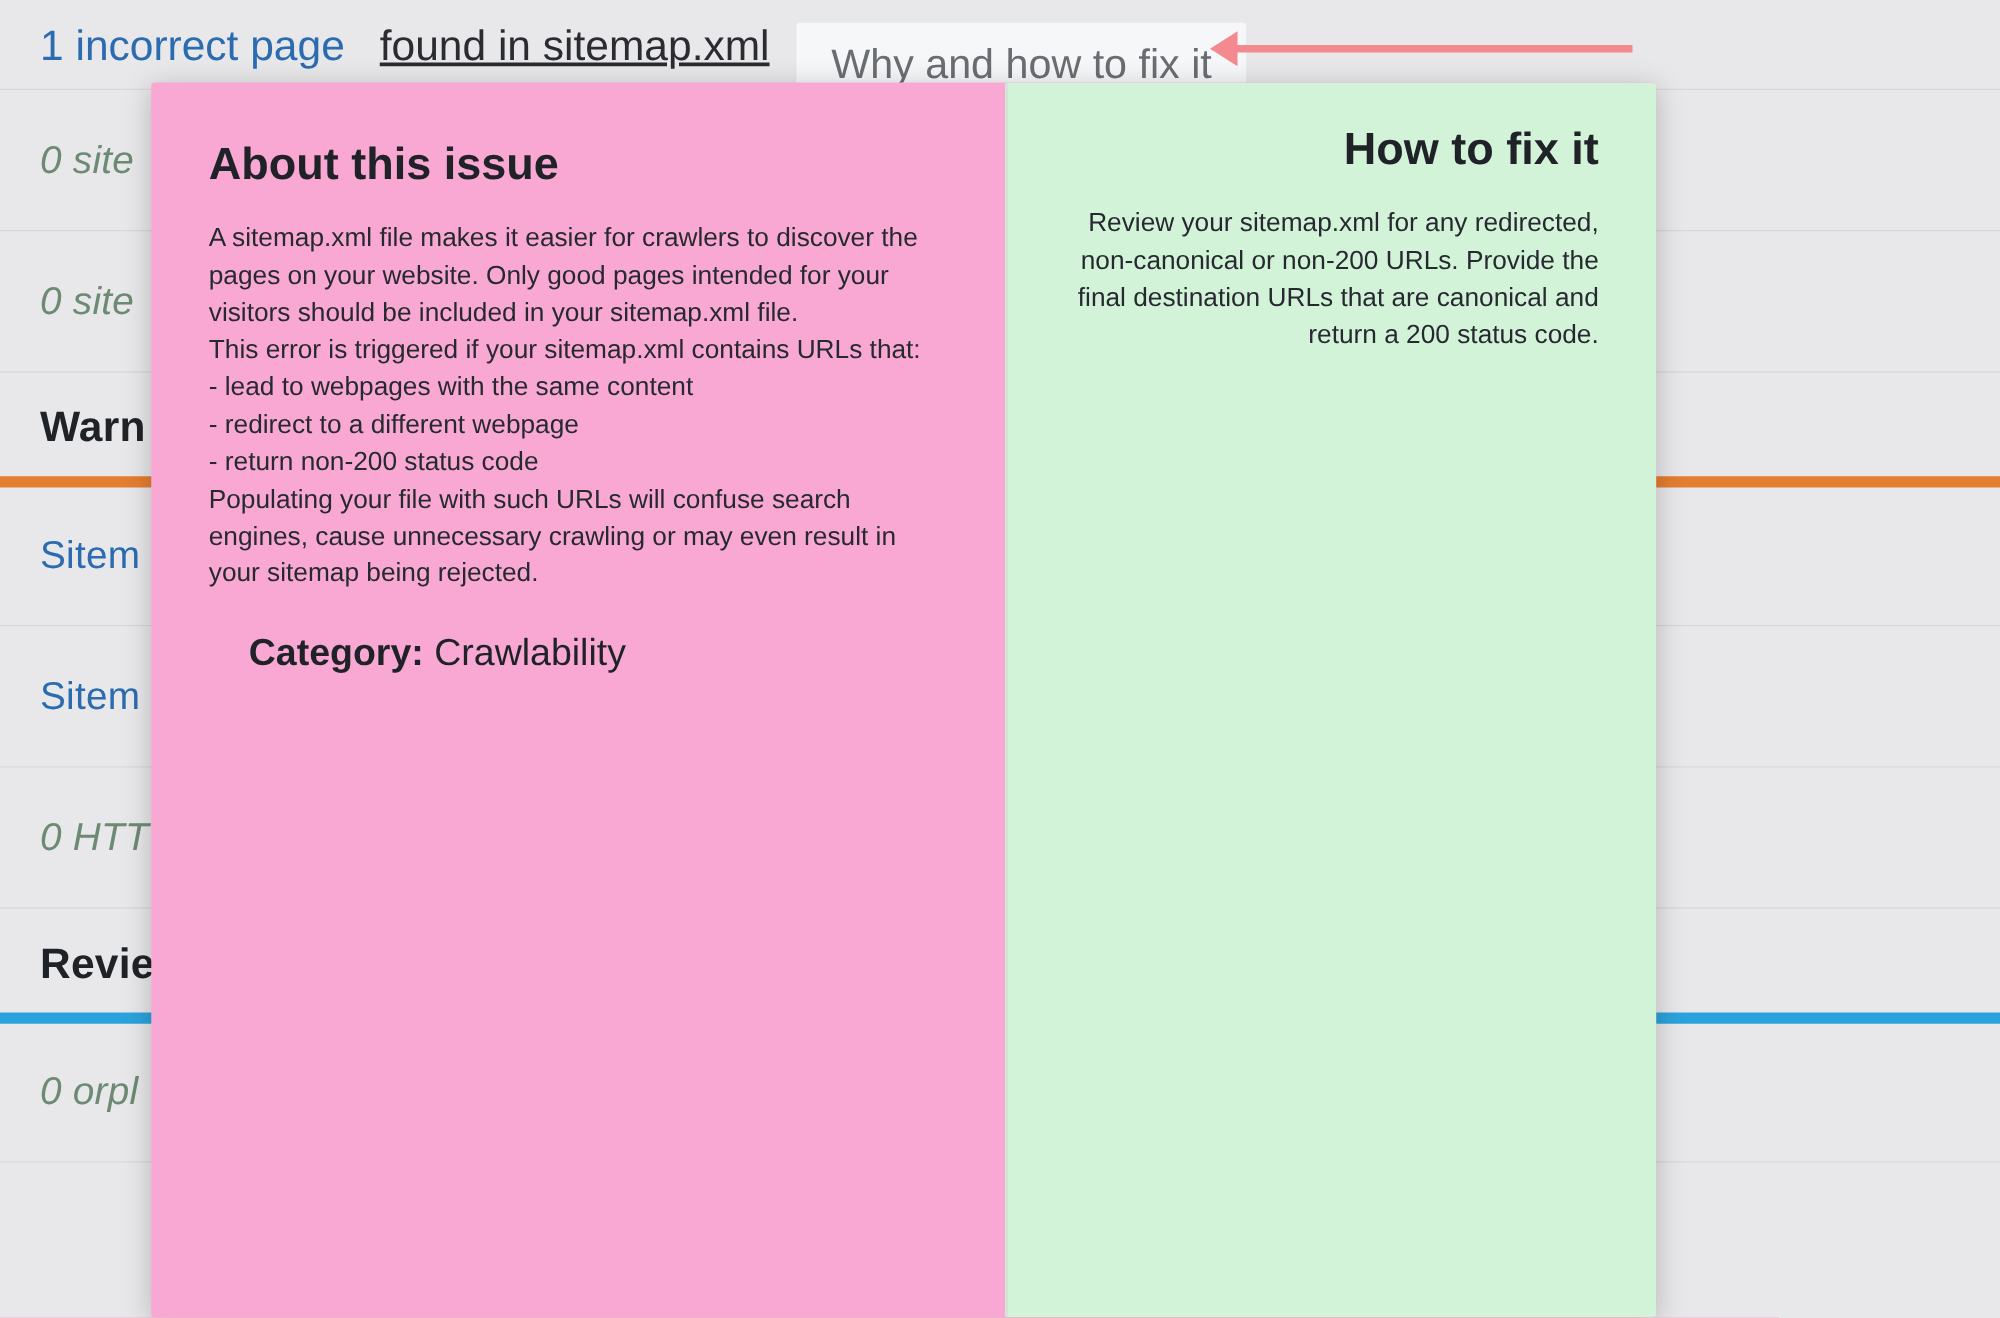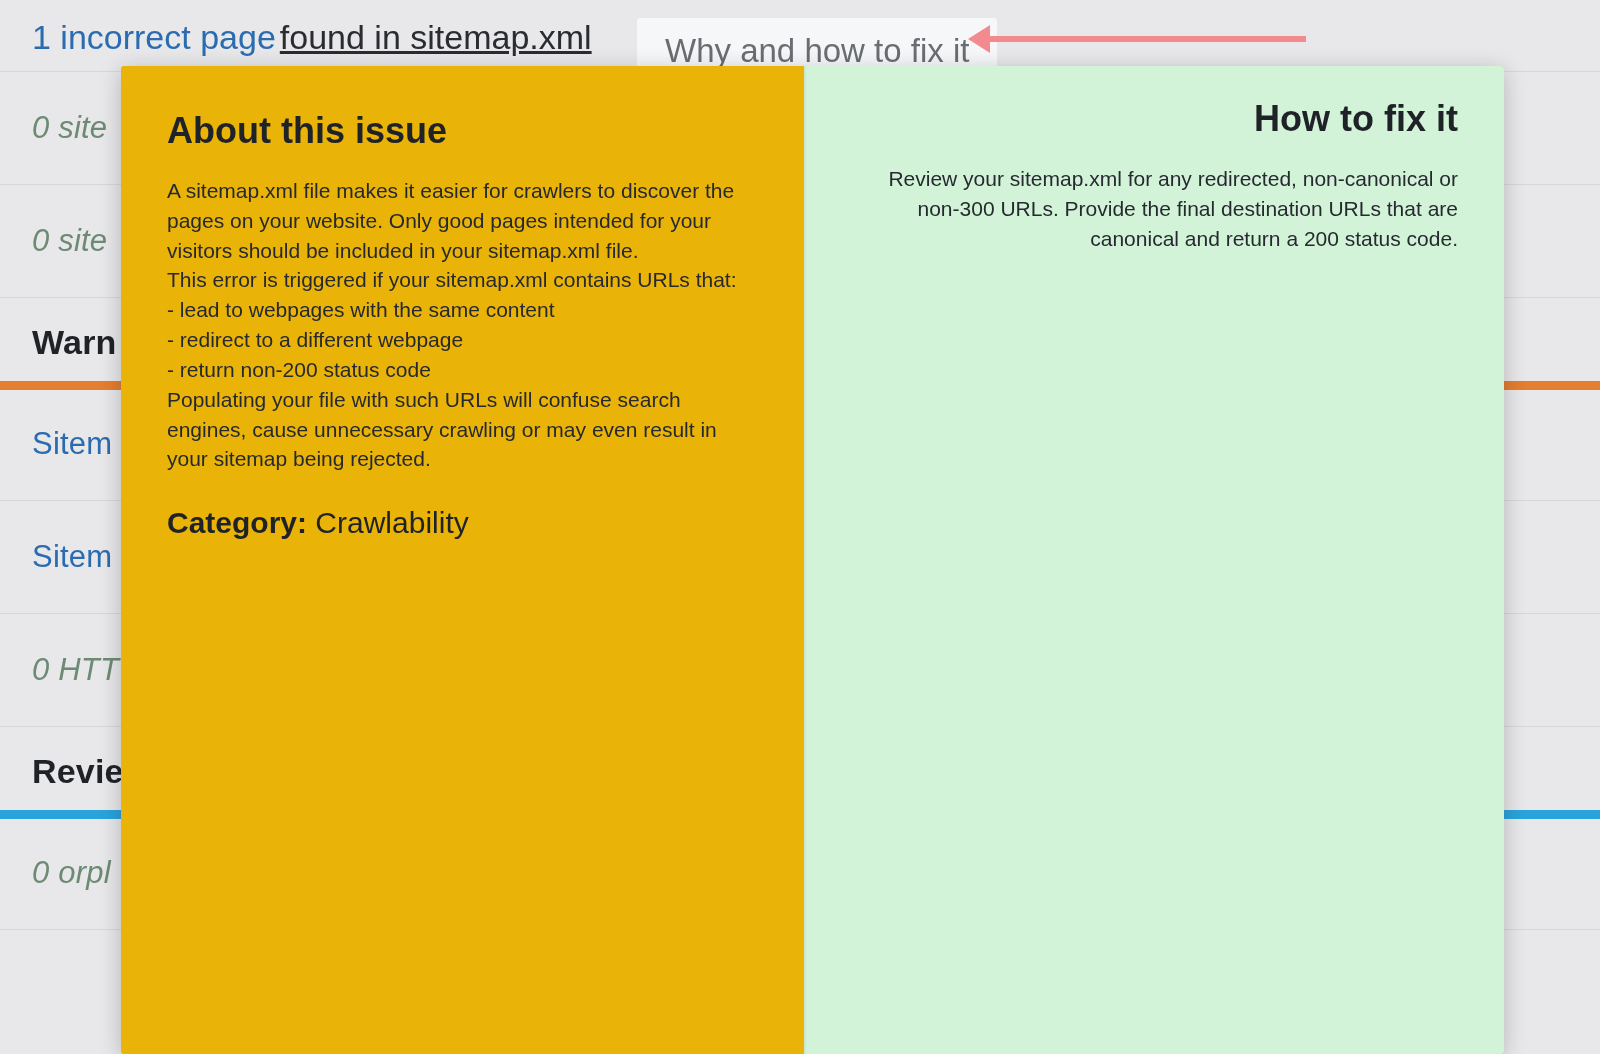--- a/index.html
+++ b/index.html
@@ -53,21 +53,21 @@
   .bg-row.link-row { color: #2b6cb0; }
   .bg-row.smallpad { height: 113px; }
 
   
   .top-row {
     position: absolute;
     top: 18px; left: 32px;
     font-size: 34px;
     display: flex;
     align-items: baseline;
-    gap: 4px;
+    gap: 28px;
   }
   .top-row .issue-link { color: #2b6cb0; }
   .top-row .issue-rest { color: #2a2c31; text-decoration: underline; }
 
   
   .why-chip {
     position: absolute;
     top: 18px;
     left: 637px;
     background: #f6f7f9;
@@ -98,23 +98,23 @@
     border-right: 22px solid #f38a8f;
   }
 
   
   .popover {
     position: absolute;
     top: 66px;
     left: 121px;
     right: 0;
     bottom: 0;
-    width: 1383px;
+    width: 1204px;
     height: 988px;
-    background: #eab308;
+    background: #f9a8d4;
     box-shadow: 0 4px 22px rgba(0,0,0,0.22);
     border-radius: 3px;
     display: flex;
     overflow: hidden;
   }
   .popover .left {
     width: 685px;
     padding: 44px 46px 30px 46px;
     border-right: 2px solid #cfe8d5;
     overflow: hidden;
@@ -134,20 +134,21 @@
   .popover p {
     font-size: 21px;
     line-height: 1.42;
     color: #262a30;
     margin-bottom: 0;
     white-space: pre-wrap;
   }
   .popover .cat {
     font-size: 30px;
     margin-top: 32px;
+    margin-left: 32px;
   }
   .popover .cat .lbl { font-weight: 700; }
 </style>
 </head>
 <body>
 
 <div class="bg-rows">
   <div class="bg-row first"></div>
   <div class="bg-row">
       <span class="zero">0 site</span>
@@ -192,15 +193,15 @@
 - lead to webpages with the same content
 - redirect to a different webpage
 - return non-200 status code
 Populating your file with such URLs will confuse search engines, cause unnecessary crawling or may even result in your sitemap being rejected.</p>
     <div class="cat">
       <span class="lbl">Category:</span><span> Crawlability</span>
     </div>
   </div>
   <div class="right">
     <h2>How to fix it</h2>
-    <p>Review your sitemap.xml for any redirected, non-canonical or non-300 URLs. Provide the final destination URLs that are canonical and return a 200 status code.</p>
+    <p>Review your sitemap.xml for any redirected, non-canonical or non-200 URLs. Provide the final destination URLs that are canonical and return a 200 status code.</p>
   </div>
 </div>
 
 </body></html>

